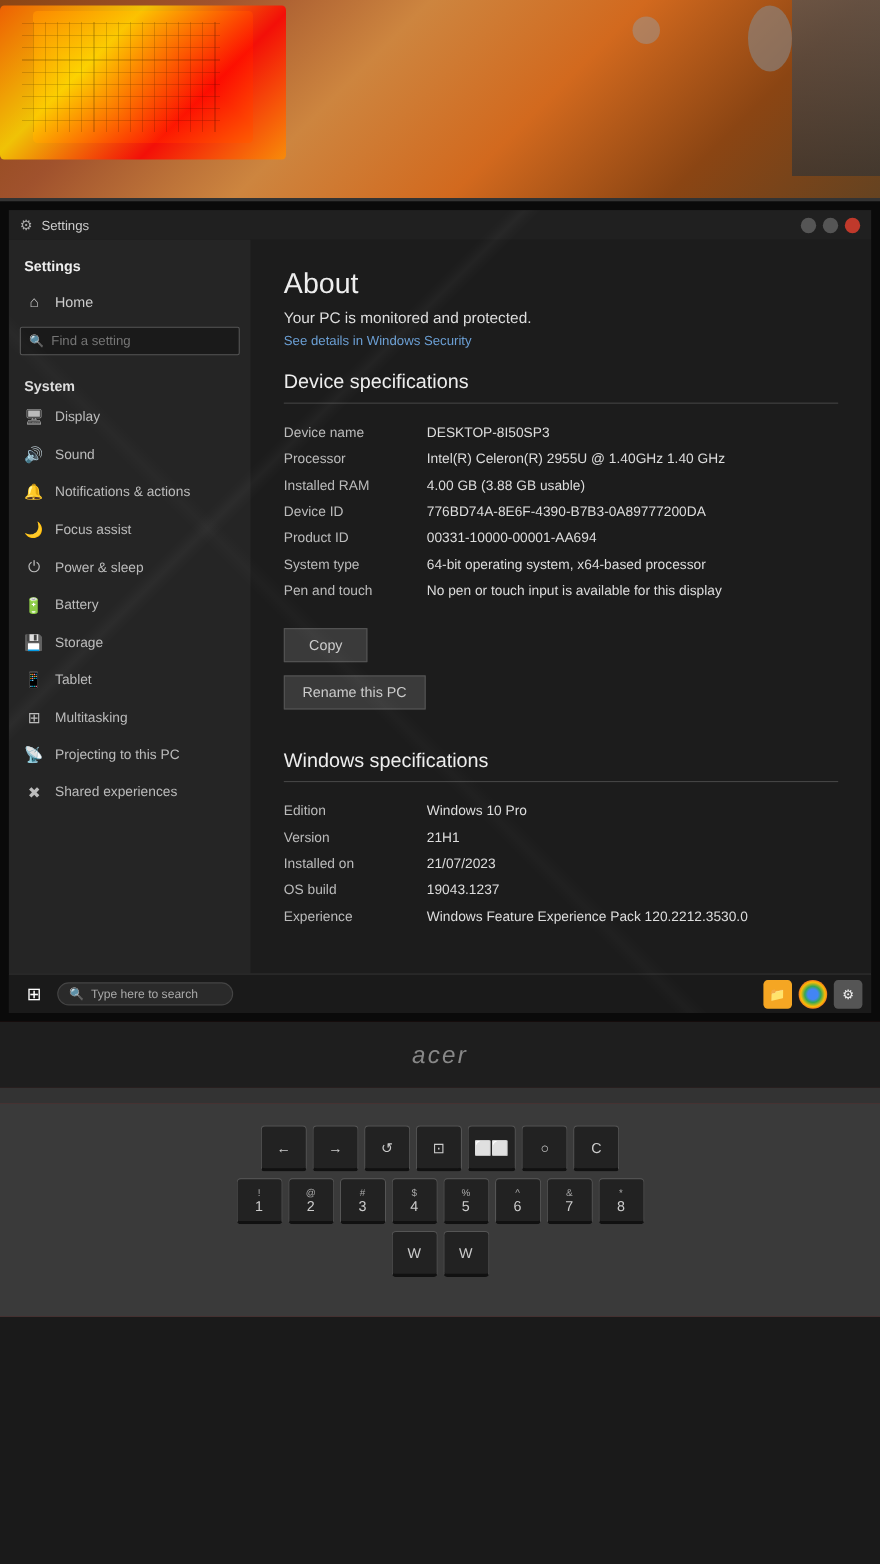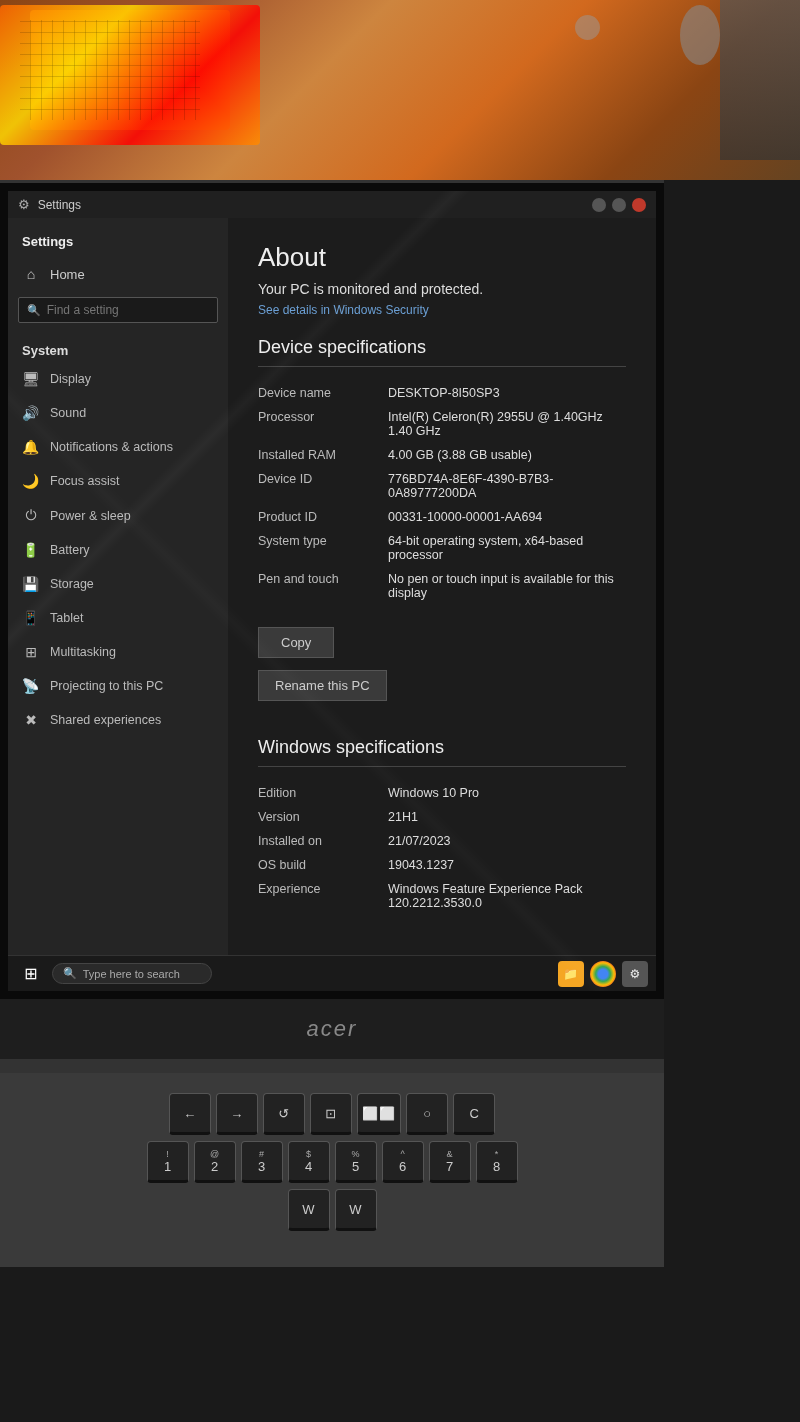--- a/index.html
+++ b/index.html
@@ -36,21 +36,21 @@
       background: repeating-linear-gradient(
         0deg, transparent, transparent 10px, rgba(0,0,0,0.3) 10px, rgba(0,0,0,0.3) 11px
       ), repeating-linear-gradient(
         90deg, transparent, transparent 10px, rgba(0,0,0,0.3) 10px, rgba(0,0,0,0.3) 11px
       );
       opacity: 0.5;
     }
 
     
     .laptop-frame {
-      width: 664px;
+      width: 800px;
       background: #7f1d1d;
       position: relative;
     }
 
     
     .screen-bezel {
       background: #0a0a0a;
       padding: 8px;
       border-top: 3px solid #333;
     }

